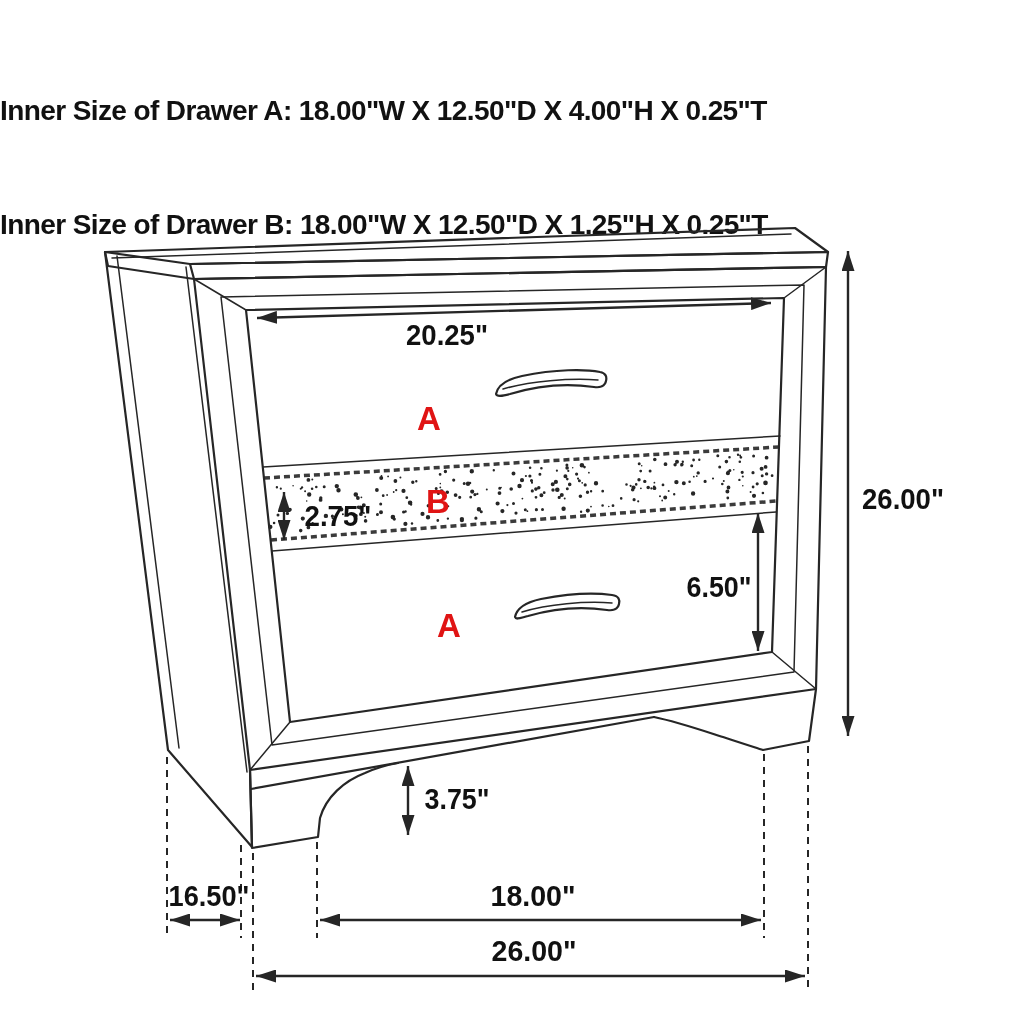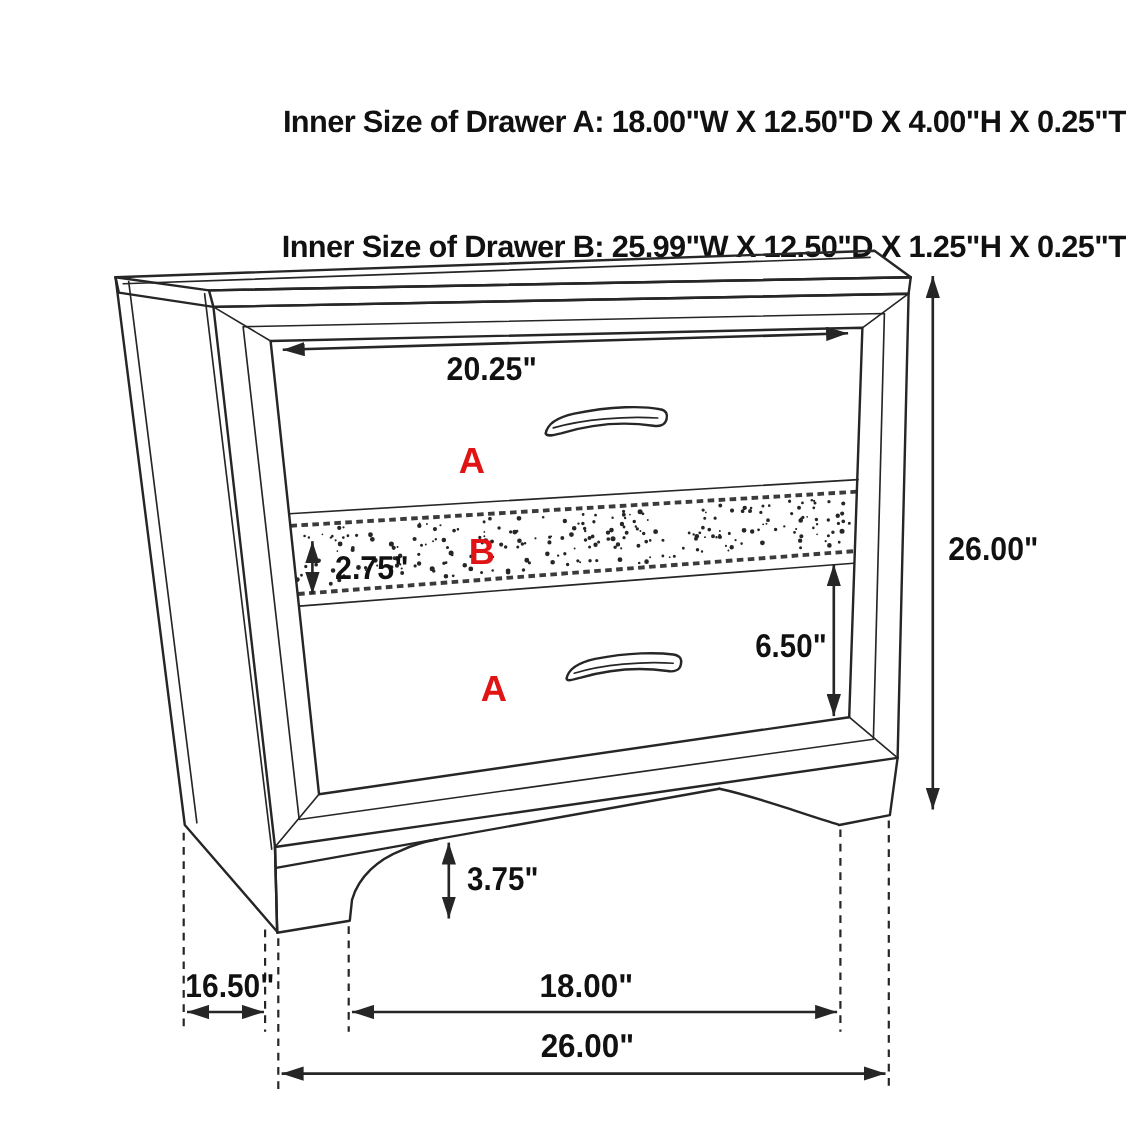--- a/index.html
+++ b/index.html
@@ -9,21 +9,21 @@
     --bg:#ffffff;
   }
   html,body{margin:0;padding:0;background:var(--bg);}
   .stage{
     position:relative;width:1024px;height:1024px;overflow:hidden;
     background:var(--bg);
     font-family:"Liberation Sans",sans-serif;
   }
   .hdr{
     position:absolute;top:16px;left:0;right:0;
-    text-align:right;color:var(--text);
+    text-align:left;color:var(--text);
     font-weight:bold;font-size:28px;line-height:38px;letter-spacing:-0.6px;
     white-space:pre;
   }
   .diagram-svg{position:absolute;left:0;top:0;width:1024px;height:1024px;}
 
   .ln{stroke:var(--line);stroke-width:2.2;fill:none;stroke-linejoin:round;stroke-linecap:round;}
   .thin{stroke-width:1.5;}
   .grit{stroke:var(--line);stroke-width:3.5;fill:none;stroke-dasharray:6 4;opacity:.9;}
   .dim{stroke:var(--line);stroke-width:2.4;fill:none;}
   .ext{stroke:var(--line);stroke-width:2;fill:none;stroke-dasharray:7 6;}
@@ -31,21 +31,21 @@
   .red{font-family:"Liberation Sans",sans-serif;font-weight:bold;font-size:33px;fill:var(--accent);text-anchor:middle;}
   .speck{fill:var(--line);stroke:none;}
 </style>
 </head>
 <body>
 
 <div class="stage">
 
   <div class="hdr">
     <div>Inner Size of Drawer A: 18.00"W X 12.50"D X 4.00"H X 0.25"T</div>
-    <div>Inner Size of Drawer B: 25.99"W X 12.50"D X 1.25"H X 0.25"T</div>
+    <div>Inner Size of Drawer B: 18.00"W X 12.50"D X 1.25"H X 0.25"T</div>
   </div>
 
   <svg class="diagram-svg" viewBox="0 0 1024 1024">
     <defs>
       <marker id="ah" viewBox="0 0 20 13" refX="20" refY="6.5" markerWidth="20" markerHeight="13" markerUnits="userSpaceOnUse" orient="auto-start-reverse">
         <path d="M20,6.5 L0,0 L0,13 Z" fill="#262626"></path>
       </marker>
     </defs>
 
     <g>

